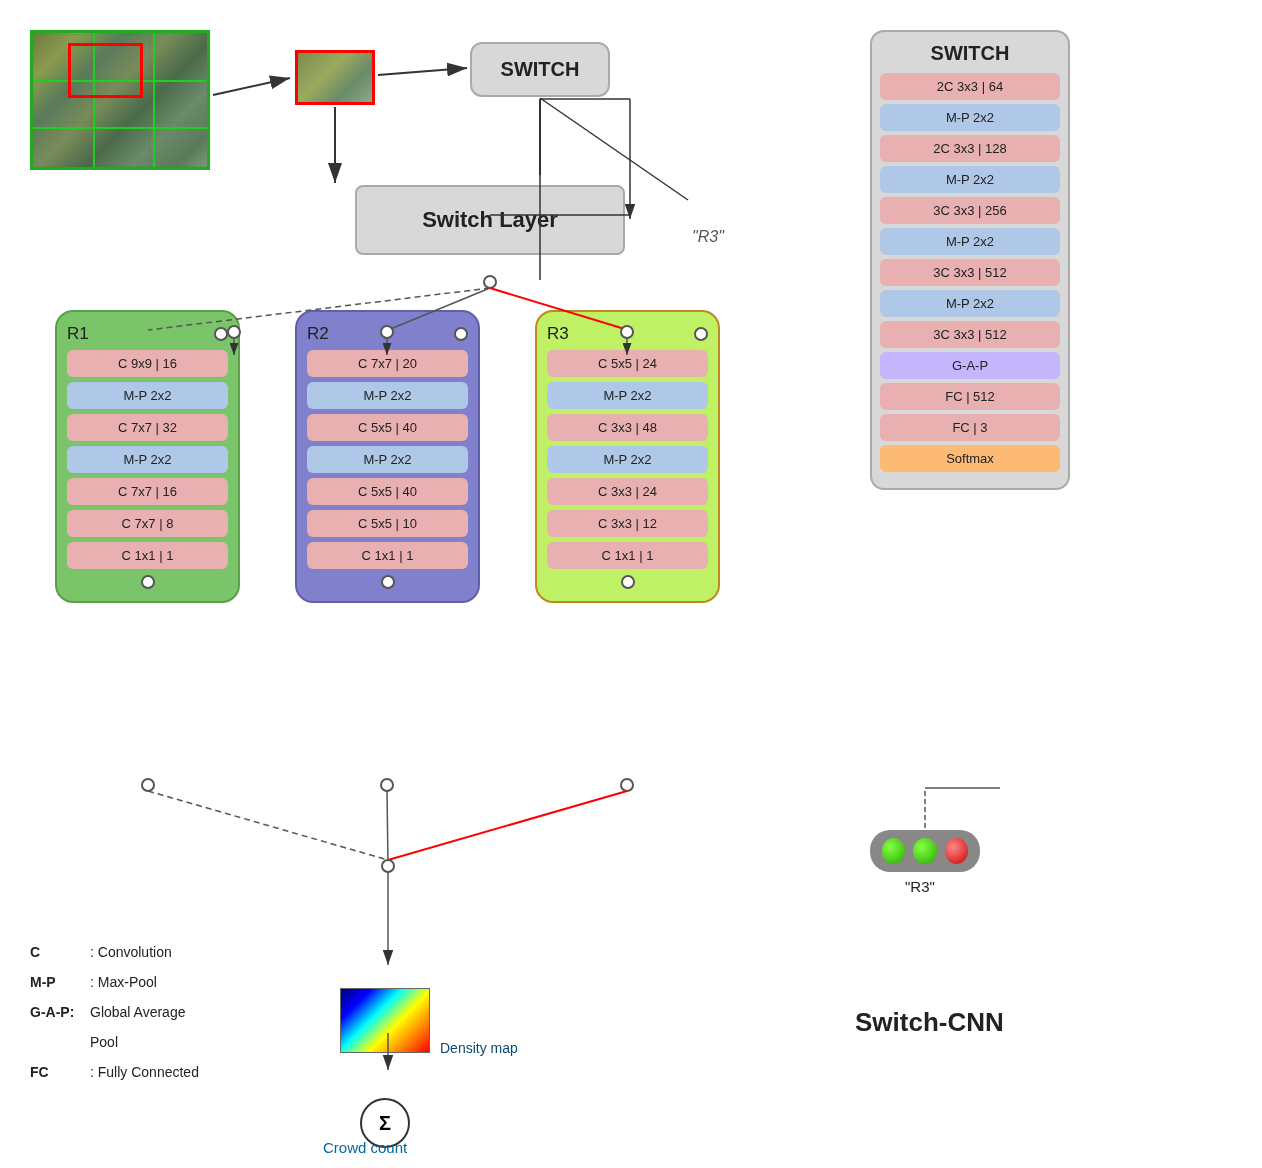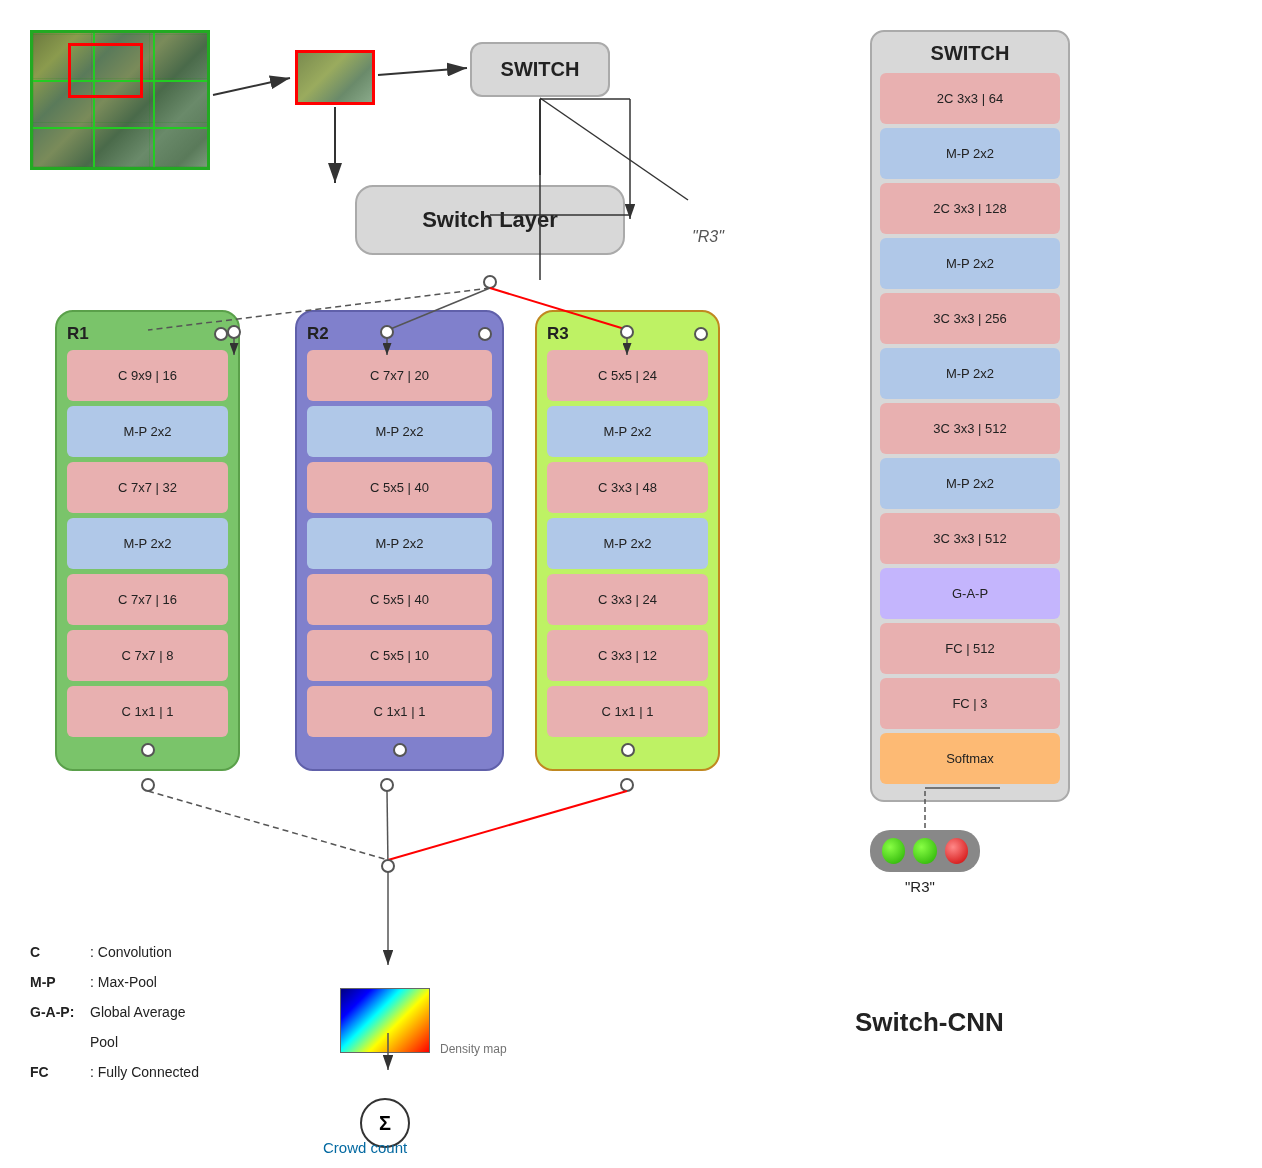--- a/index.html
+++ b/index.html
@@ -80,21 +80,21 @@
     }
 
     
     .switch-layer-box {
       position: absolute;
       top: 185px;
       left: 355px;
       width: 270px;
       height: 70px;
       border: 2px solid #aaa;
-      border-radius: 18px;
+      border-radius: 8px;
       background: #d8d8d8;
       display: flex;
       align-items: center;
       justify-content: center;
       font-size: 22px;
       font-weight: bold;
       color: #222;
       text-align: right;
     }
 
@@ -107,35 +107,35 @@
     .branch-r1 {
       top: 310px;
       left: 55px;
       width: 185px;
       background: #7ac46a;
       border: 2px solid #5aa04a;
     }
     .branch-r2 {
       top: 310px;
       left: 295px;
-      width: 209px;
+      width: 185px;
       background: #8080cc;
       border: 2px solid #6060aa;
     }
     .branch-r3 {
       top: 310px;
       left: 535px;
       width: 185px;
       background: #bef264;
       border: 2px solid #c08820;
     }
 
     .layer-row {
       margin-bottom: 5px;
-      padding: 18px 8px;
+      padding: 6px 8px;
       border-radius: 6px;
       font-size: 13px;
       font-weight: 500;
       text-align: center;
       color: #222;
     }
     .layer-conv { background: #e8b0b0; }
     .layer-pool { background: #b0c8e8; }
 
     
@@ -188,22 +188,22 @@
       left: 340px;
       width: 90px;
       height: 65px;
       background: linear-gradient(135deg, #000080 0%, #0000ff 20%, #00ffff 40%, #ffff00 60%, #ff8000 80%, #ff0000 100%);
       border: 1px solid #666;
     }
     .density-label {
       position: absolute;
       bottom: 112px;
       left: 440px;
-      font-size: 12px;
-      color: #737373;
+      font-size: 14px;
+      color: #0c4a6e;
     }
 
     
     .crowd-count-box {
       position: absolute;
       bottom: 20px;
       left: 360px;
       width: 50px;
       height: 50px;
       border-radius: 50%;
@@ -276,21 +276,21 @@
     }
 
     
     .branch-top-row {
       display: flex;
       align-items: center;
       margin-bottom: 6px;
     }
     .branch-label {
       font-size: 17px;
-      font-weight: bold;
+      font-weight: normal;
       color: #222;
       flex: 1;
     }
     .branch-circle {
       width: 14px;
       height: 14px;
       border-radius: 50%;
       background: #fff;
       border: 2px solid #555;
     }

